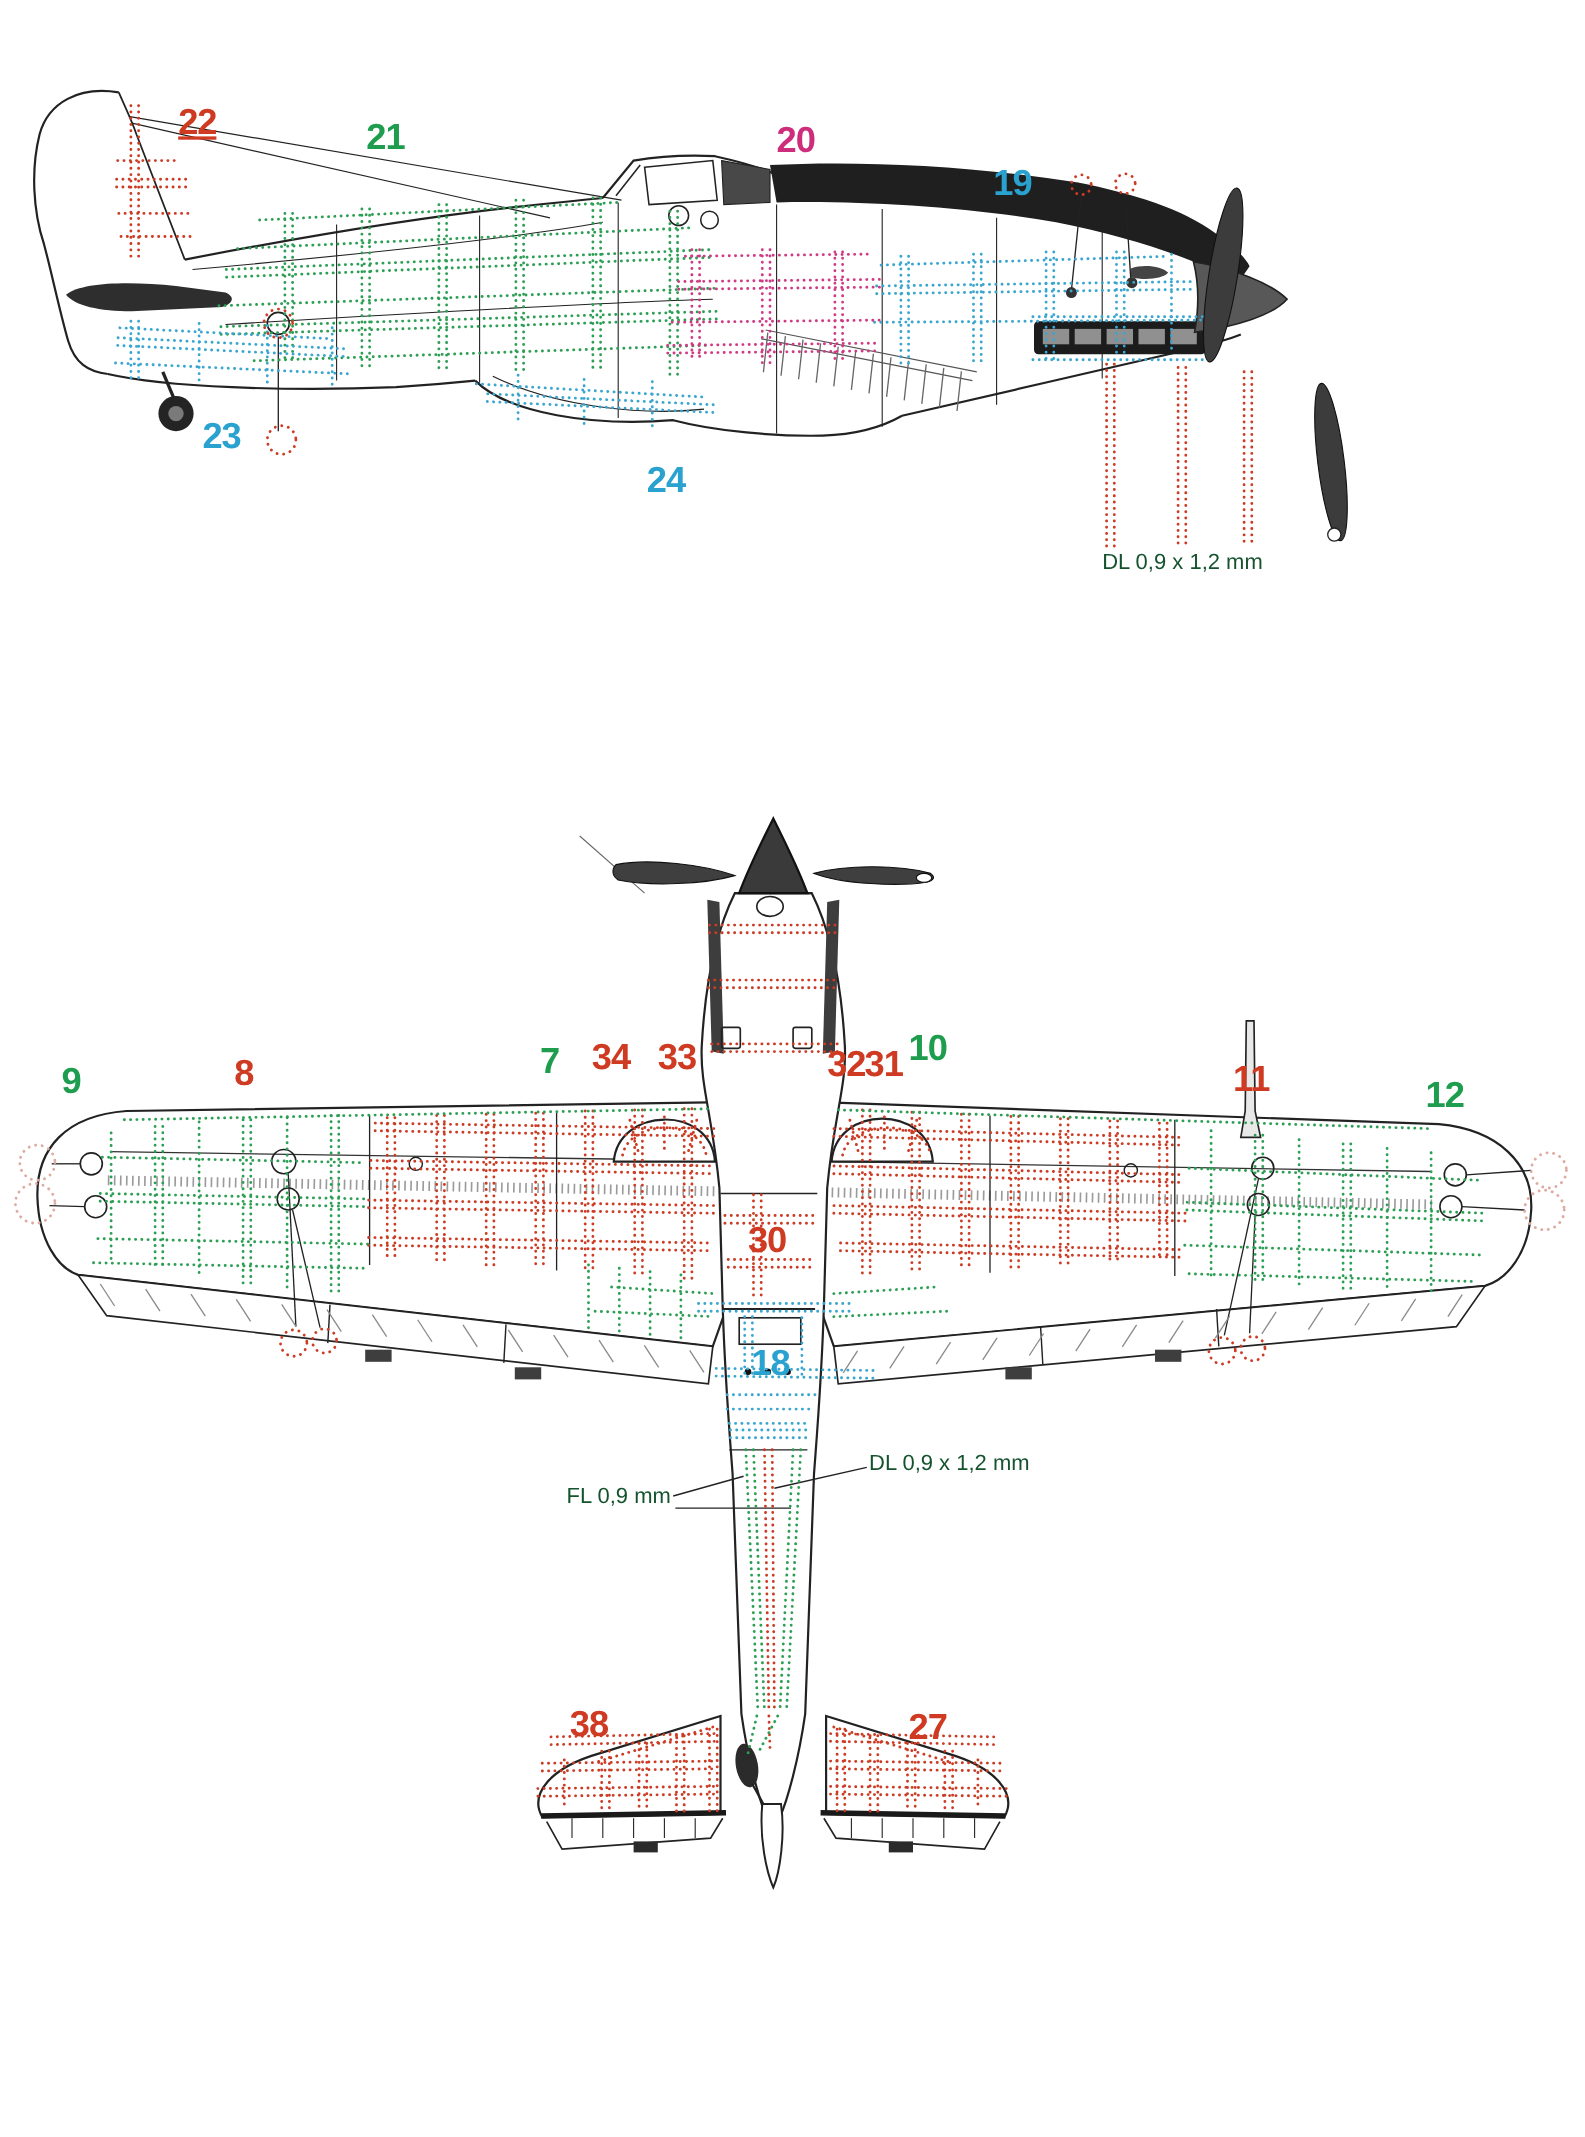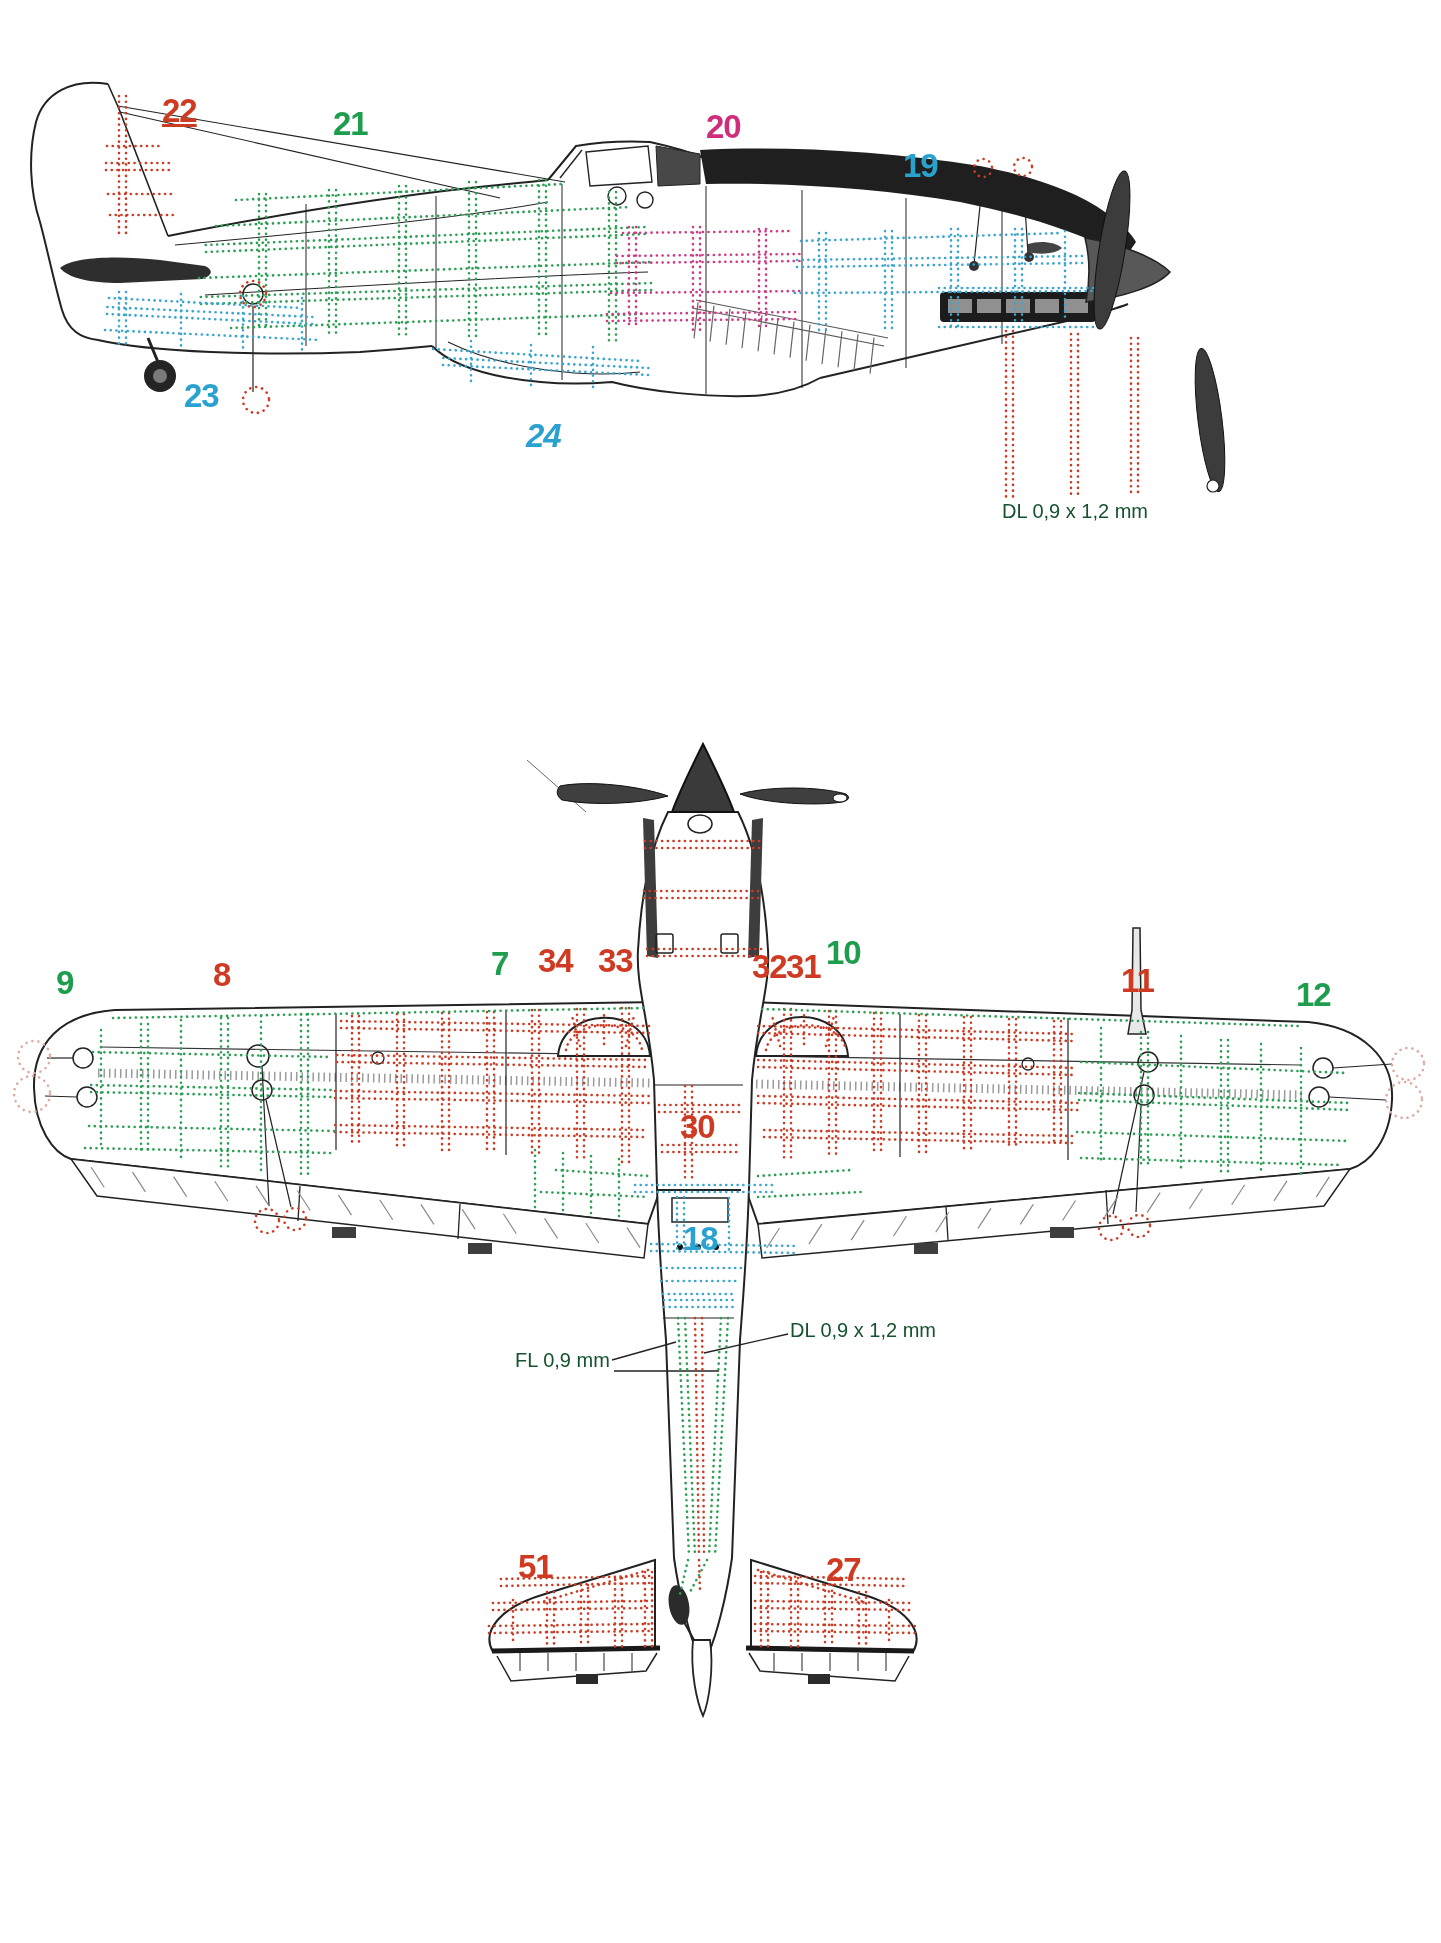--- a/index.html
+++ b/index.html
@@ -482,34 +482,34 @@
       </g>
 </svg>
 
 <div class="overlay">
   <div id="callouts">
         <div class="co co-red" style="left: 162px; top: 94px; text-decoration: underline;">22</div>
         <div class="co co-green" style="left: 333px; top: 107px;">21</div>
         <div class="co co-magenta" style="left: 706px; top: 110px;">20</div>
         <div class="co co-cyan" style="left: 903px; top: 149px;">19</div>
         <div class="co co-cyan" style="left: 184px; top: 379px;">23</div>
-        <div class="co co-cyan" style="left: 526px; top: 419px; font-style: italic;">24</div>
+        <div class="co co-cyan" style="left: 588px; top: 419px;">24</div>
         <div class="co co-green" style="left: 56px; top: 966px;">9</div>
         <div class="co co-red" style="left: 213px; top: 958px;">8</div>
         <div class="co co-green" style="left: 491px; top: 947px;">7</div>
         <div class="co co-red" style="left: 538px; top: 944px;">34</div>
         <div class="co co-red" style="left: 598px; top: 944px;">33</div>
         <div class="co co-red" style="left: 752px; top: 950px;">32</div>
         <div class="co co-red" style="left: 786px; top: 950px;">31</div>
         <div class="co co-green" style="left: 826px; top: 936px;">10</div>
         <div class="co co-red" style="left: 1121px; top: 964px;">11</div>
         <div class="co co-green" style="left: 1296px; top: 978px;">12</div>
         <div class="co co-red" style="left: 680px; top: 1110px;">30</div>
         <div class="co co-cyan" style="left: 683px; top: 1222px;">18</div>
-        <div class="co co-red" style="left: 518px; top: 1550px;">51</div>
+        <div class="co co-red" style="left: 518px; top: 1550px;">38</div>
         <div class="co co-red" style="left: 826px; top: 1553px;">27</div>
       </div>
 
   <div class="ann" style="left:1002px;top:501px;">DL 0,9 x 1,2 mm</div>
   <div class="ann" style="left:515px;top:1350px;">FL 0,9 mm</div>
   <div class="ann" style="left:790px;top:1320px;">DL 0,9 x 1,2 mm</div>
 
 </div>
 
 </div>

